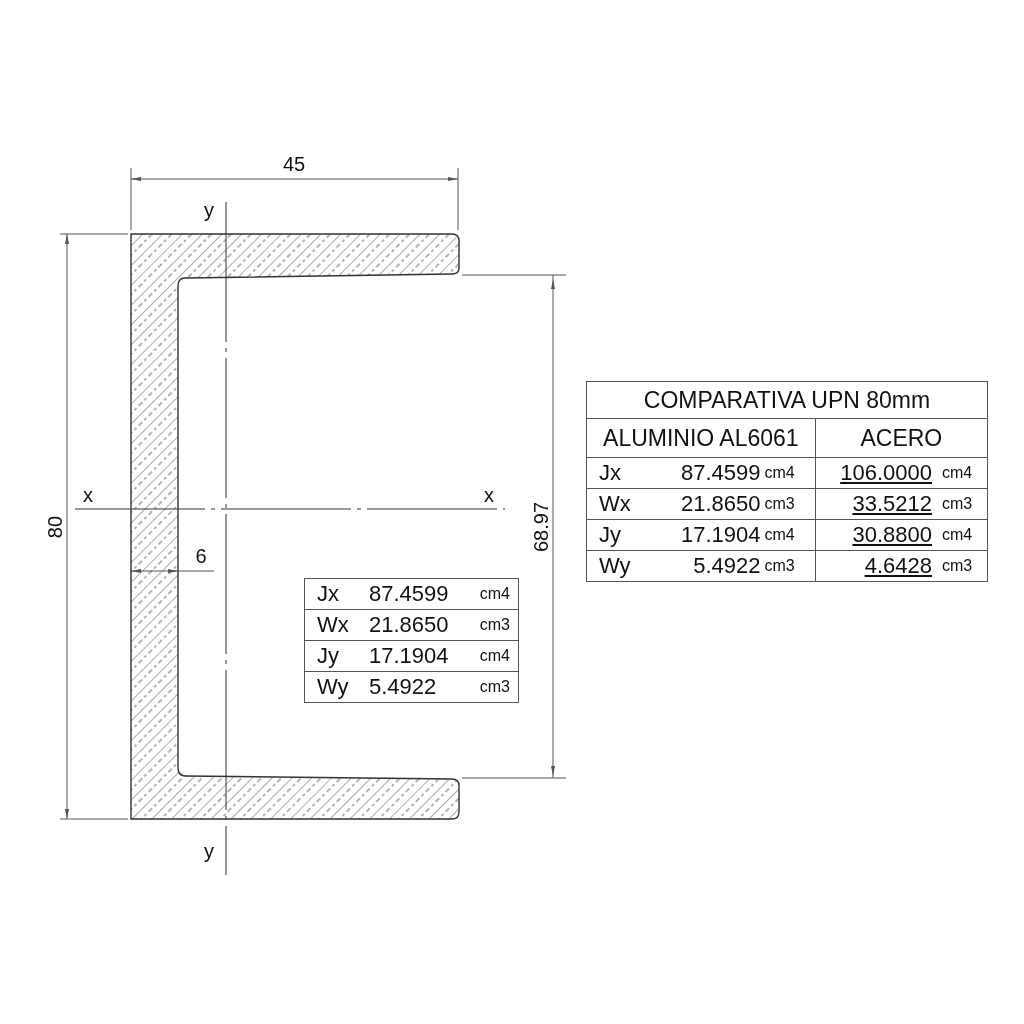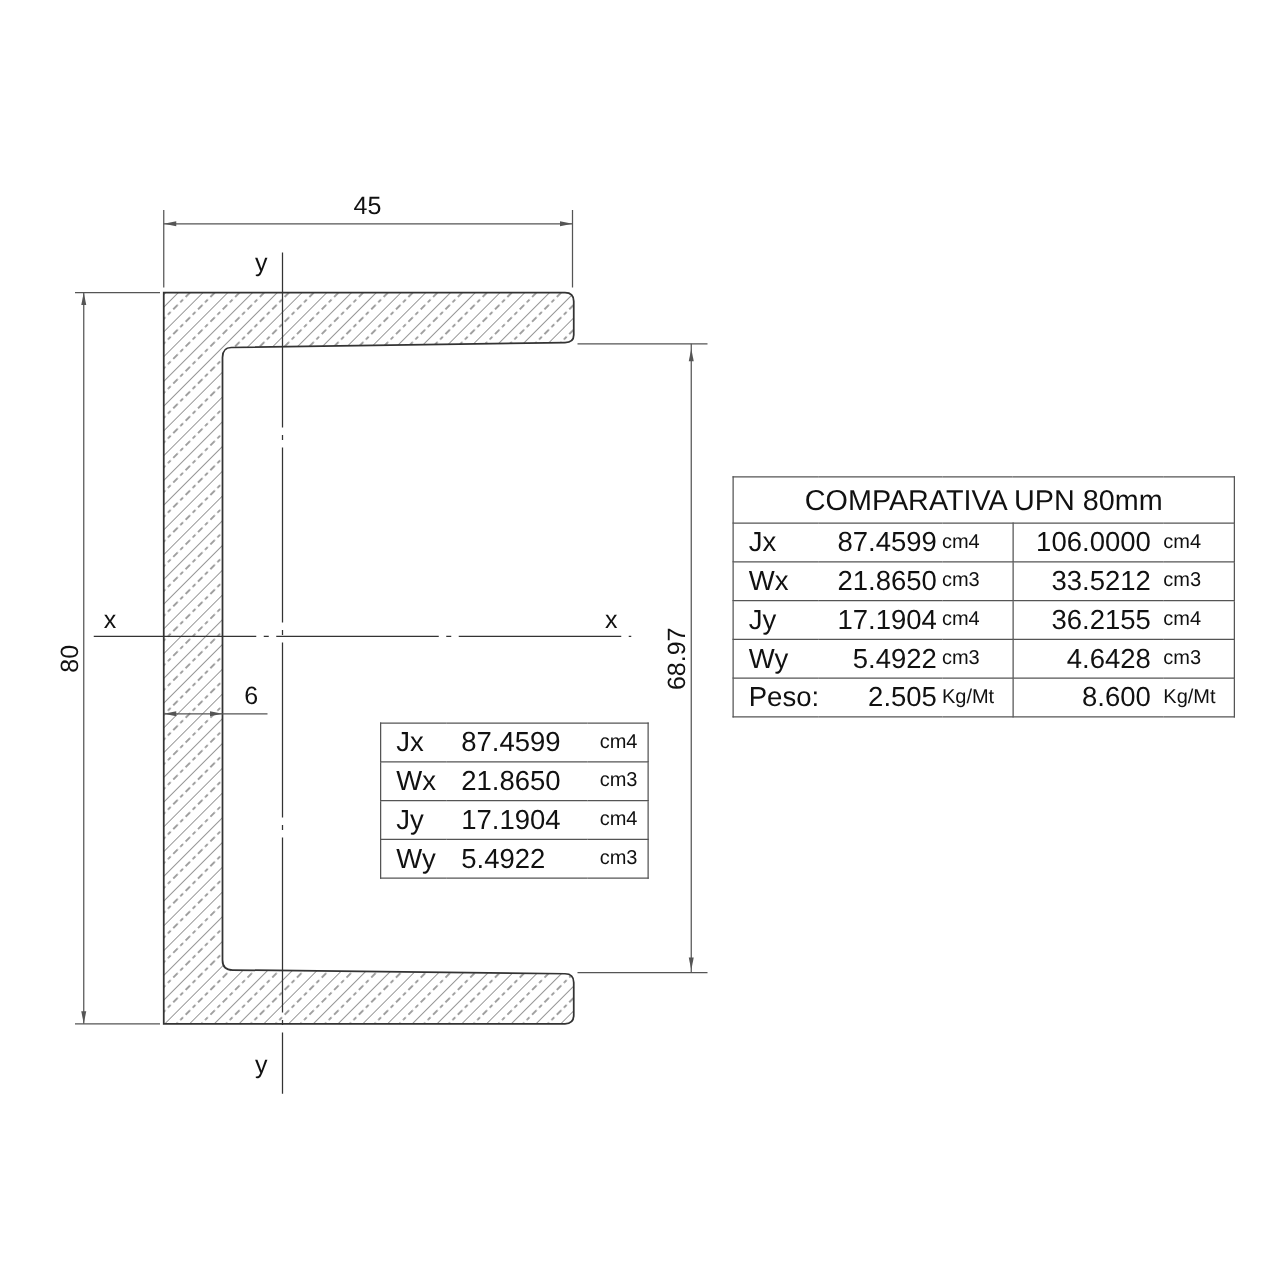--- a/index.html
+++ b/index.html
@@ -15,21 +15,21 @@
   #props-table .val { border-left: none; border-right: none; padding-left: 12px; }
   #props-table .unit { border-left: none; font-size: 16px; padding-right: 8px; text-align: right; }
 
   #compare-table { left: 586px; top: 381px; width: 402px; }
   #compare-table td { height: 30px; font-size: 22px; }
   #compare-table .title { text-align: center; font-size: 23px; height: 36px; }
   #compare-table .head { text-align: center; font-size: 23px; height: 38px; }
   #compare-table .sym { padding-left: 12px; border-right: none; width: 50px; }
   #compare-table .val { border-left: none; border-right: none; text-align: right; padding-right: 4px; }
   #compare-table .unit { border-left: none; font-size: 16px; padding-right: 6px; }
-  #compare-table .sval { border-right: none; text-align: right; padding-right: 10px; }
+  #compare-table .sval { border-right: none; text-align: right; padding-right: 10px; text-decoration: underline; }
   #compare-table .sunit { border-left: none; font-size: 16px; padding-right: 6px; }
 </style>
 </head>
 <body>
 
 <svg width="1024" height="1024" viewBox="0 0 1024 1024">
   <defs>
     <pattern id="hatch" patternUnits="userSpaceOnUse" width="14" height="14" patternTransform="rotate(45)">
       <line x1="0" y1="0" x2="0" y2="14" stroke="#444" stroke-width="0.9"></line>
       <line x1="7" y1="2" x2="7" y2="7" stroke="#444" stroke-width="0.8"></line>
@@ -110,48 +110,45 @@
   </tr>
 </tbody>
   </table>
 
 <table id="compare-table">
   <tbody>
       <tr>
     <td class="title" colspan="5">COMPARATIVA UPN 80mm</td>
   </tr>
   <tr>
+    <td class="head" colspan="3">ALUMINIO AL6061</td>
+    <td class="head" colspan="2">ACERO</td>
+  </tr>
+  <tr>
     <td class="sym">Jx</td>
     <td class="val">87.4599</td>
     <td class="unit">cm4</td>
     <td class="sval">106.0000</td>
     <td class="sunit">cm4</td>
   </tr>
   <tr>
     <td class="sym">Wx</td>
     <td class="val">21.8650</td>
     <td class="unit">cm3</td>
     <td class="sval">33.5212</td>
     <td class="sunit">cm3</td>
   </tr>
   <tr>
     <td class="sym">Jy</td>
     <td class="val">17.1904</td>
     <td class="unit">cm4</td>
-    <td class="sval">36.2155</td>
+    <td class="sval">30.8800</td>
     <td class="sunit">cm4</td>
   </tr>
   <tr>
     <td class="sym">Wy</td>
     <td class="val">5.4922</td>
     <td class="unit">cm3</td>
     <td class="sval">4.6428</td>
     <td class="sunit">cm3</td>
   </tr>
-  <tr>
-    <td class="sym">Peso:</td>
-    <td class="val">2.505</td>
-    <td class="unit">Kg/Mt</td>
-    <td class="sval">8.600</td>
-    <td class="sunit">Kg/Mt</td>
-  </tr>
 </tbody>
   </table>
 
 </body></html>

